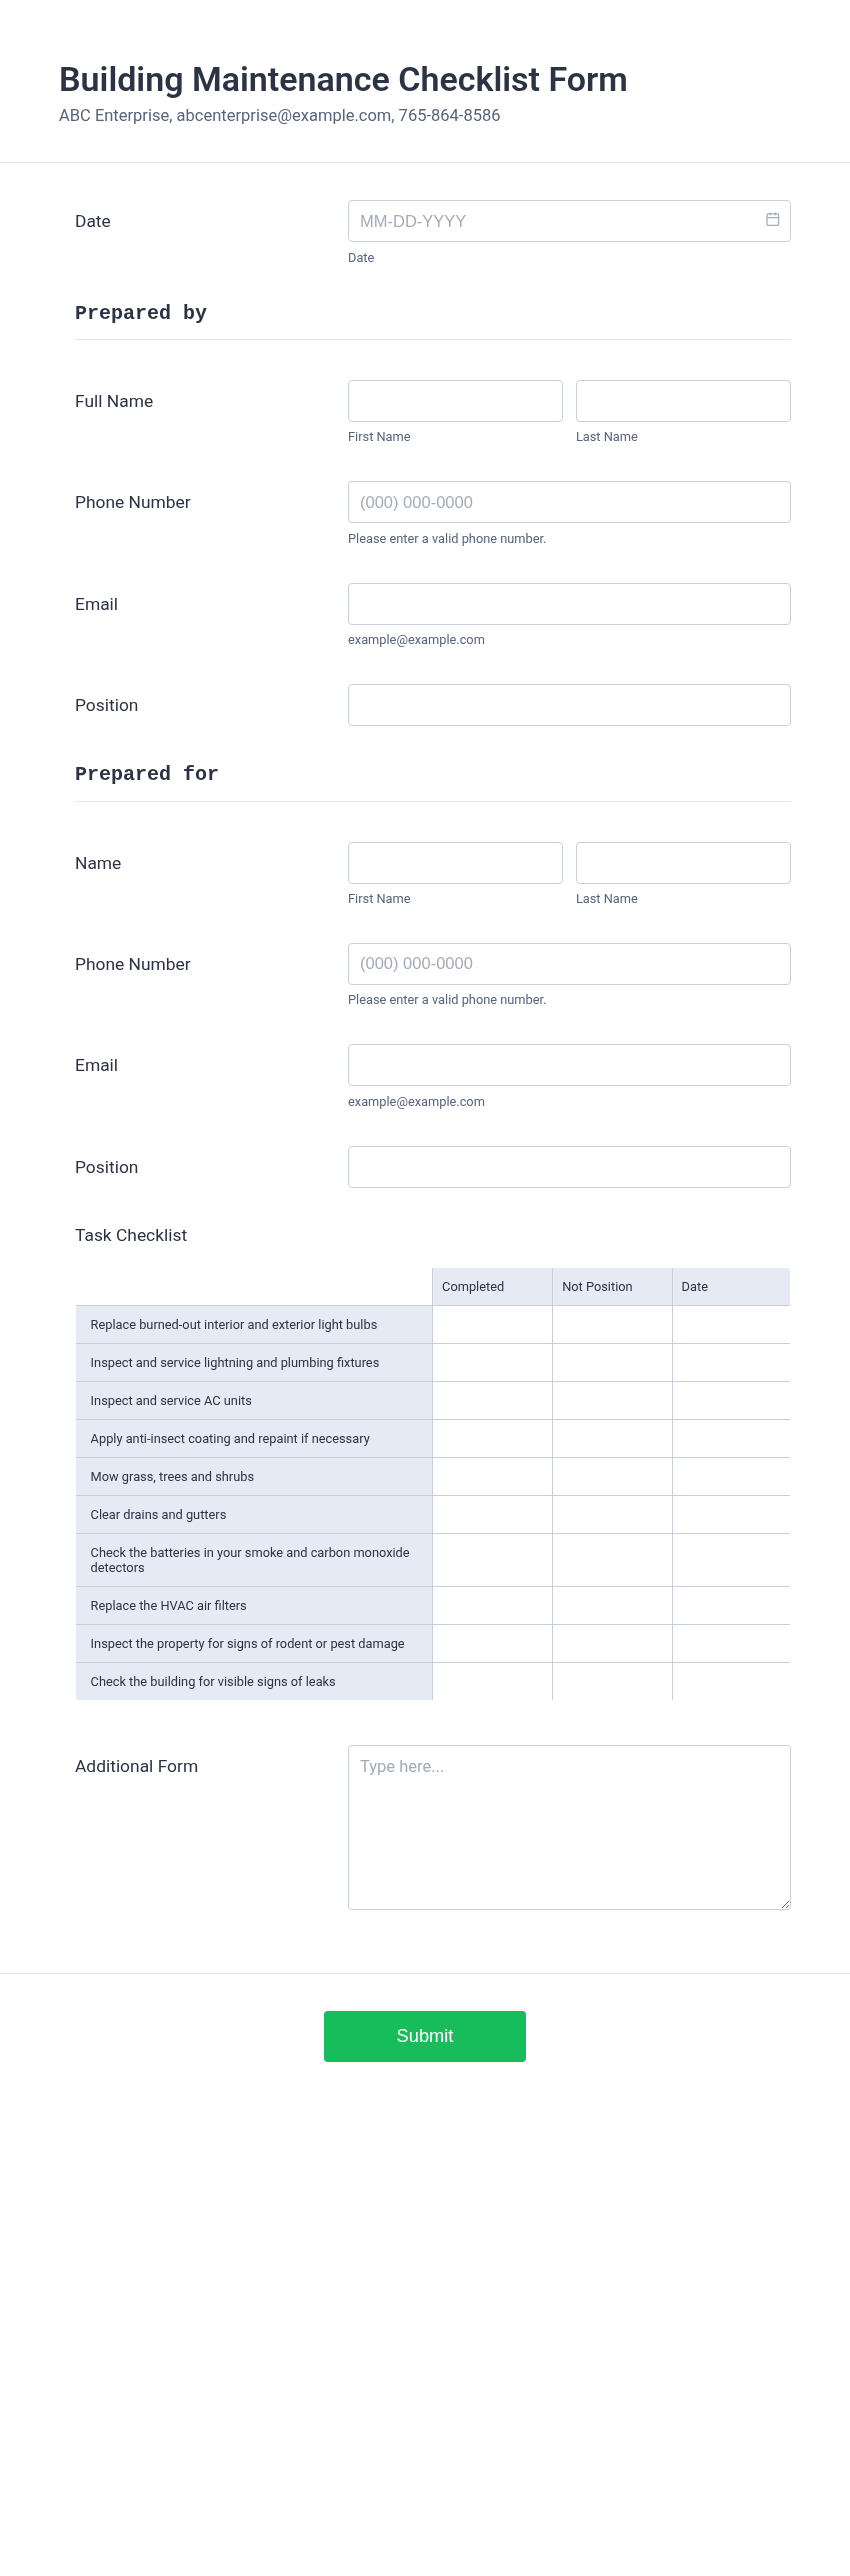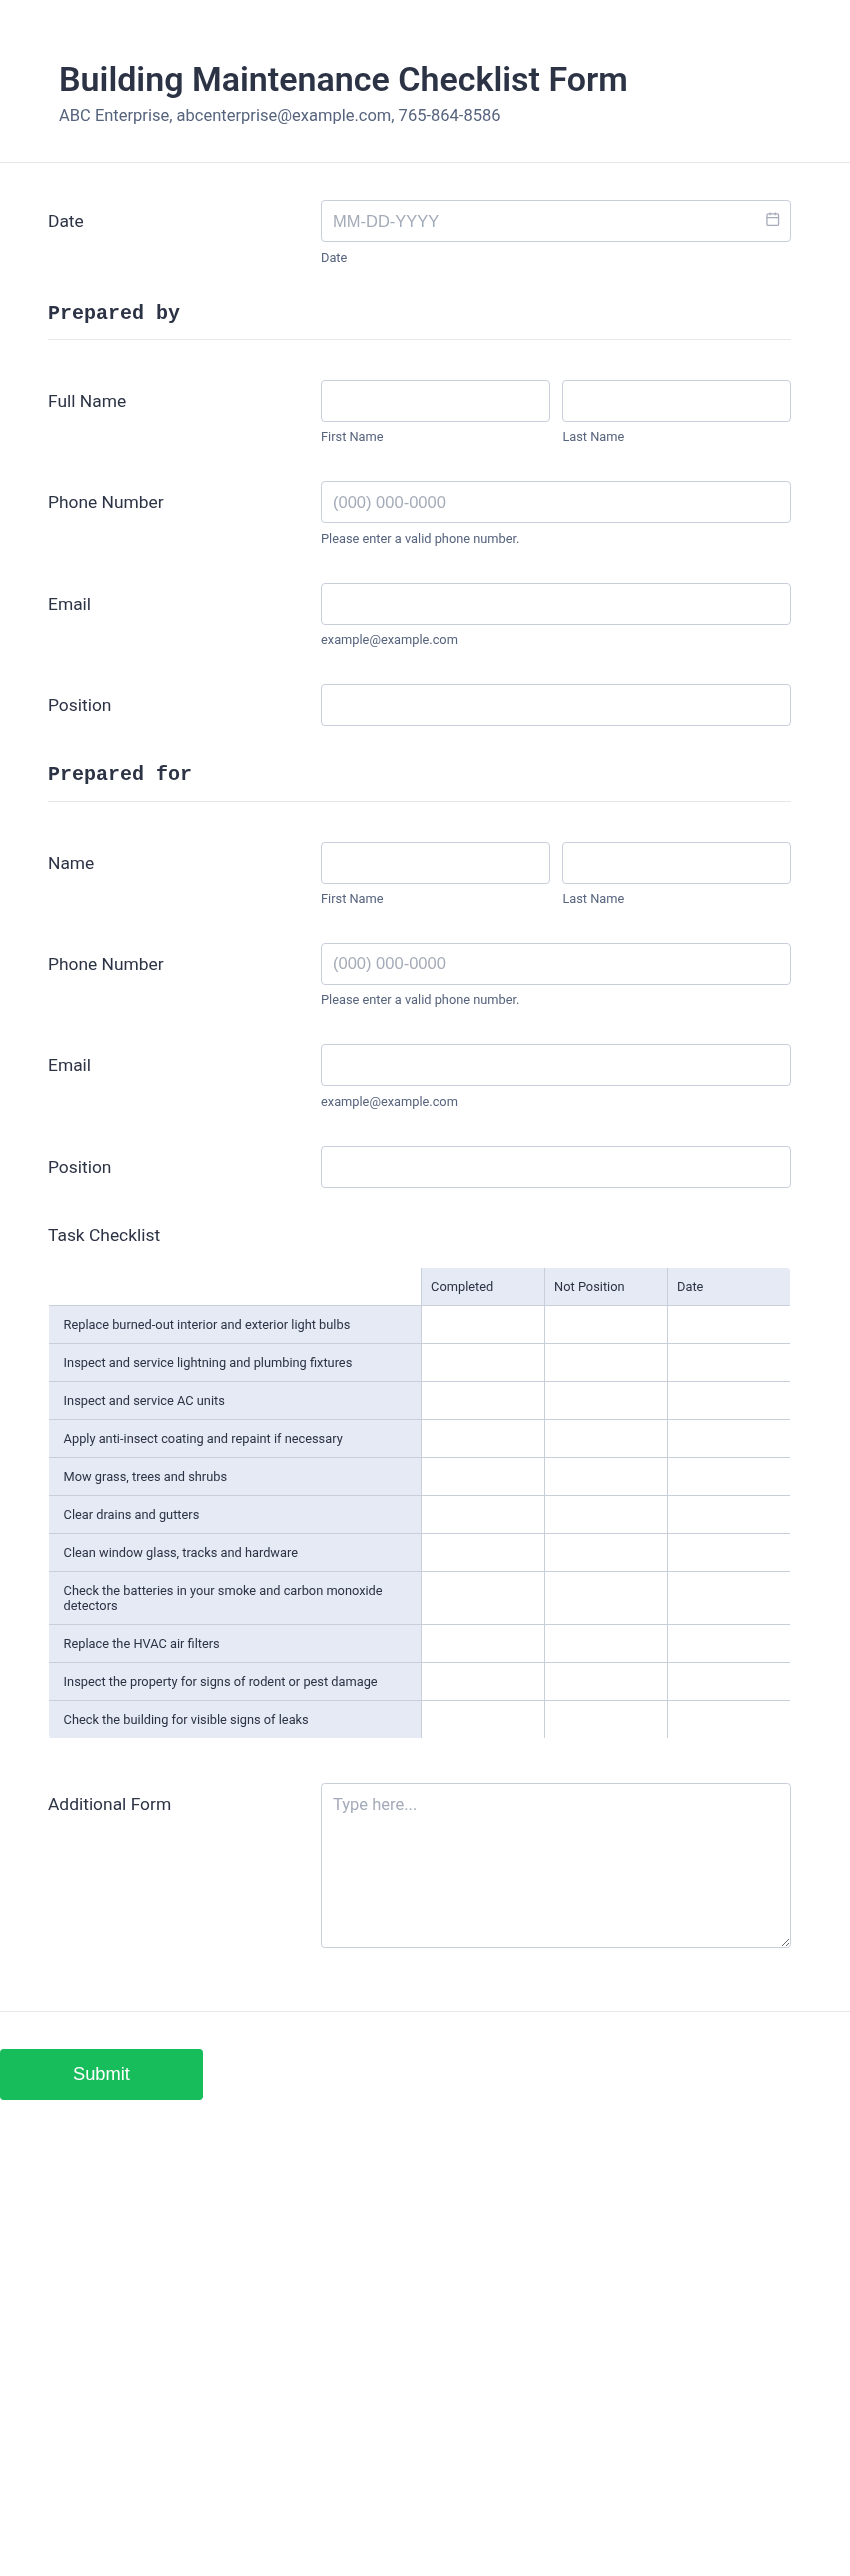--- a/index.html
+++ b/index.html
@@ -24,21 +24,21 @@
     .header .subtitle {
       font-size: 16.5px;
       color: #57647e;
       font-weight: 400;
     }
     .hr-full {
       border: none;
       border-top: 0.9px solid #e5e7eb;
     }
     .form-body {
-      padding: 37px 59px 22px 48px;
+      padding: 37px 59px 22px 75px;
     }
     .form-row {
       display: flex;
       margin-bottom: 37px;
     }
     .form-label {
       width: 273px;
       flex-shrink: 0;
       font-size: 17.4px;
       color: #2c3345;
@@ -153,21 +153,21 @@
       font-family: inherit;
       resize: vertical;
     }
     .textarea-input::placeholder {
       color: #a4abb8;
     }
     .footer {
       border-top: 0.9px solid #e5e7eb;
       padding: 37px 0 55px 0;
       display: flex;
-      justify-content: flex-start;
+      justify-content: center;
     }
     .submit-btn {
       background: #18bd5b;
       color: #fff;
       font-size: 18.3px;
       font-weight: 500;
       border: none;
       border-radius: 3.7px;
       padding: 14.6px 73px;
       cursor: pointer;
@@ -331,26 +331,20 @@
             <td class="col-narrow"></td>
             <td class="col-narrow"></td>
           </tr>
           <tr>
             <td class="task-label">Clear drains and gutters</td>
             <td class="col-narrow"></td>
             <td class="col-narrow"></td>
             <td class="col-narrow"></td>
           </tr>
           <tr>
-            <td class="task-label">Clean window glass, tracks and hardware</td>
-            <td class="col-narrow"></td>
-            <td class="col-narrow"></td>
-            <td class="col-narrow"></td>
-          </tr>
-          <tr>
             <td class="task-label">Check the batteries in your smoke and carbon monoxide detectors</td>
             <td class="col-narrow"></td>
             <td class="col-narrow"></td>
             <td class="col-narrow"></td>
           </tr>
           <tr>
             <td class="task-label">Replace the HVAC air filters</td>
             <td class="col-narrow"></td>
             <td class="col-narrow"></td>
             <td class="col-narrow"></td>

